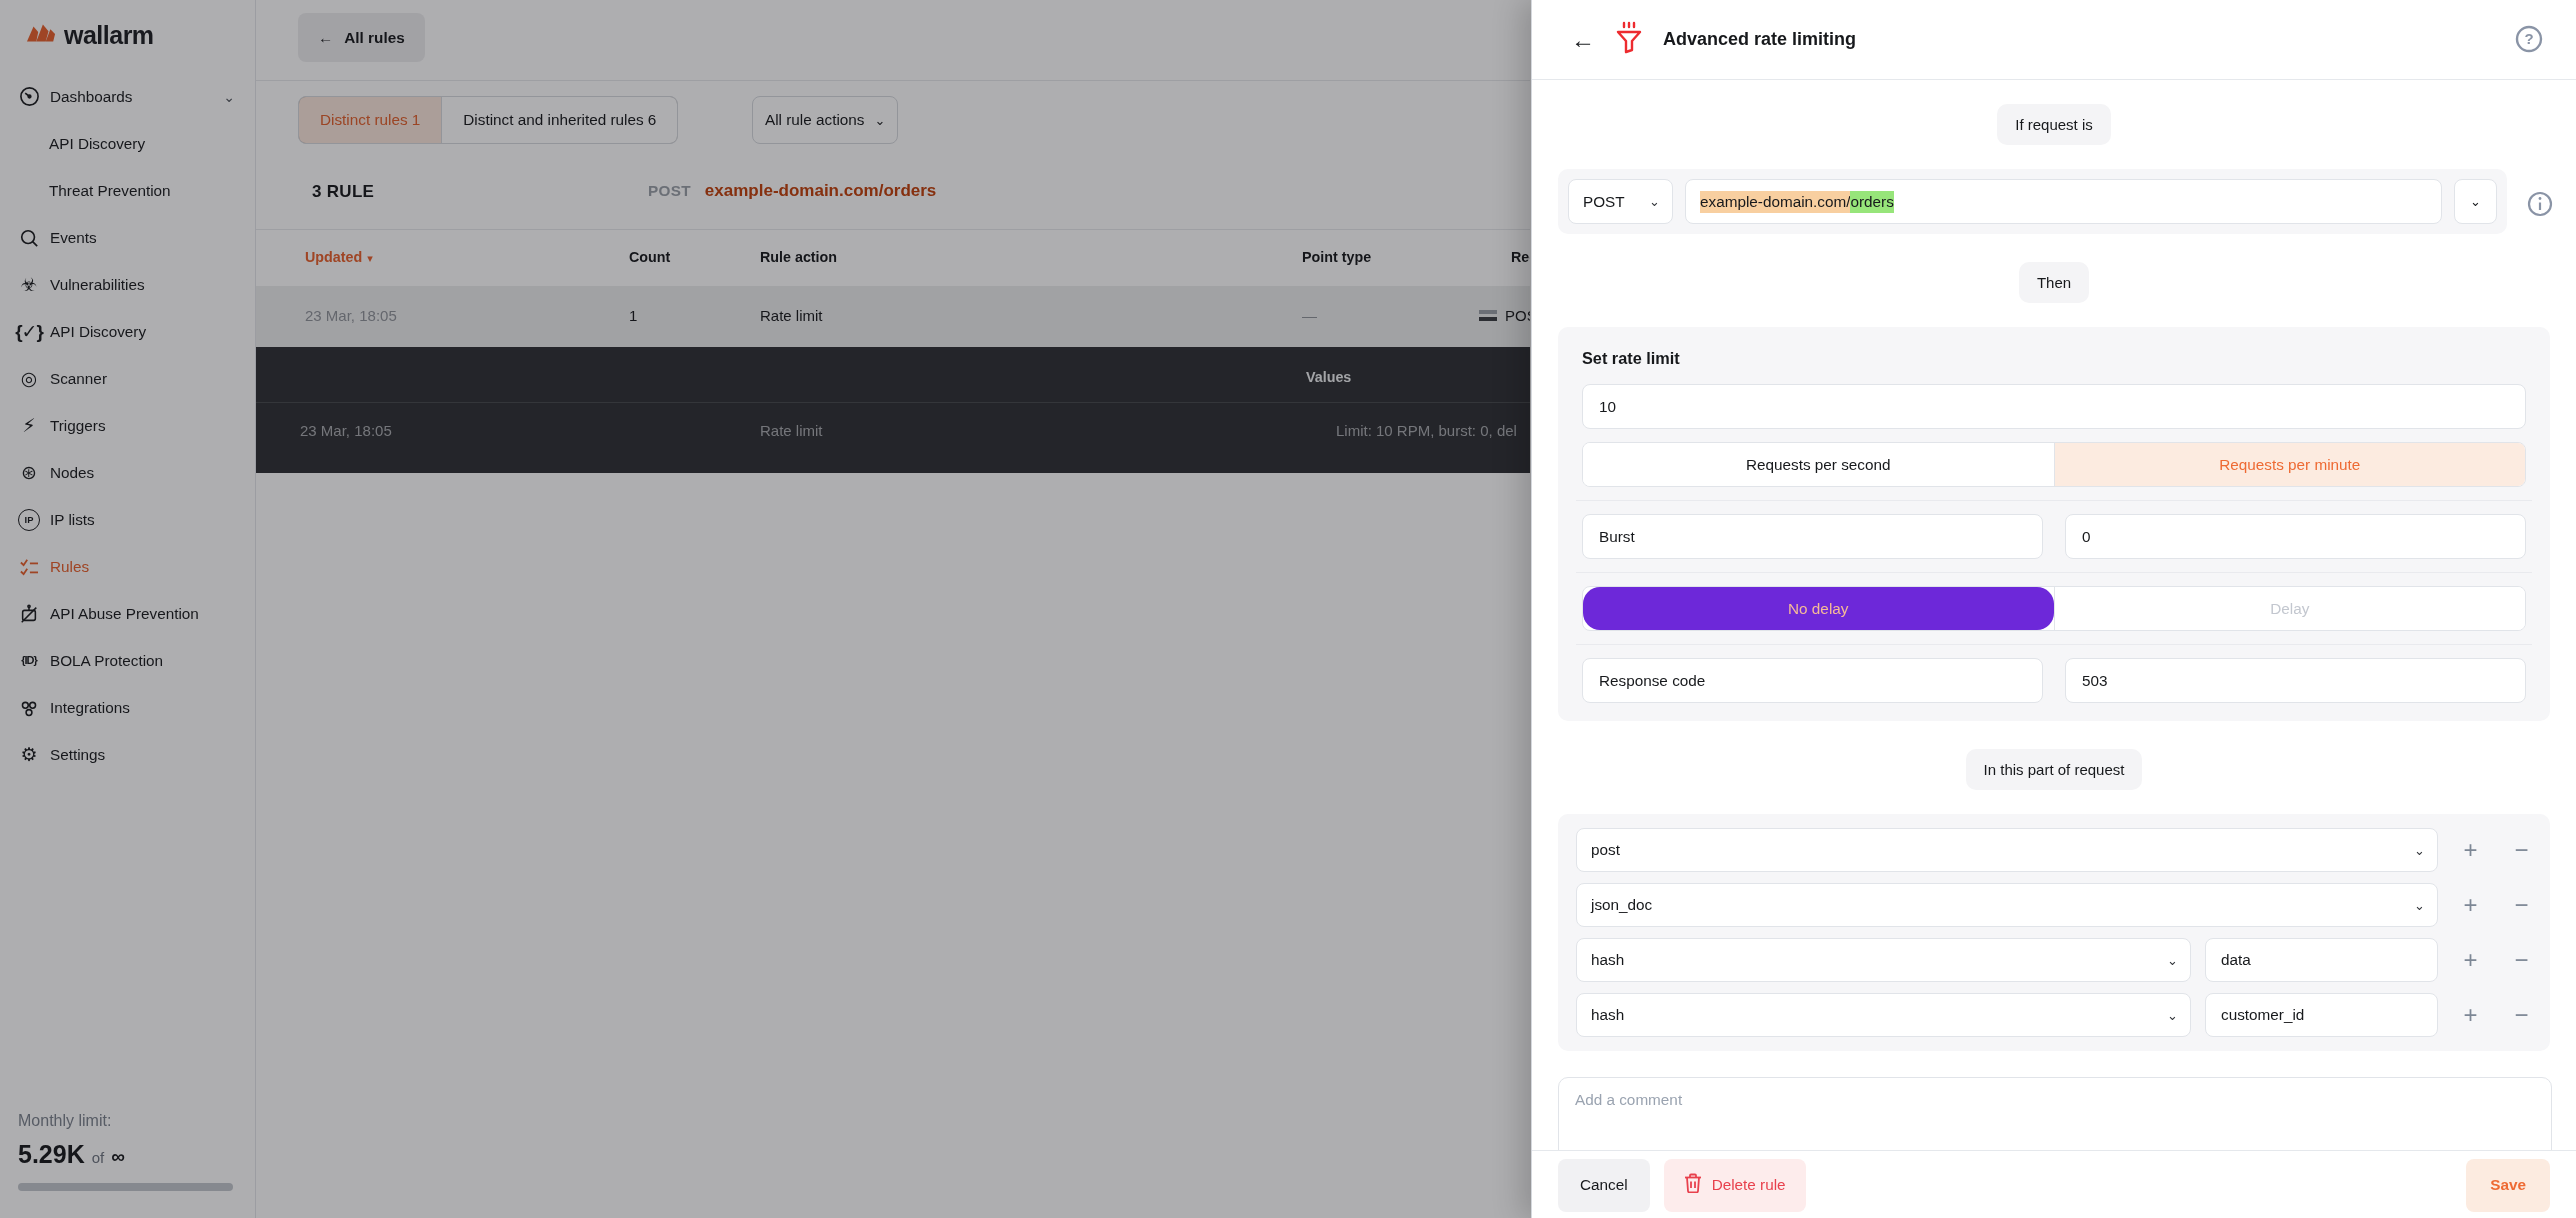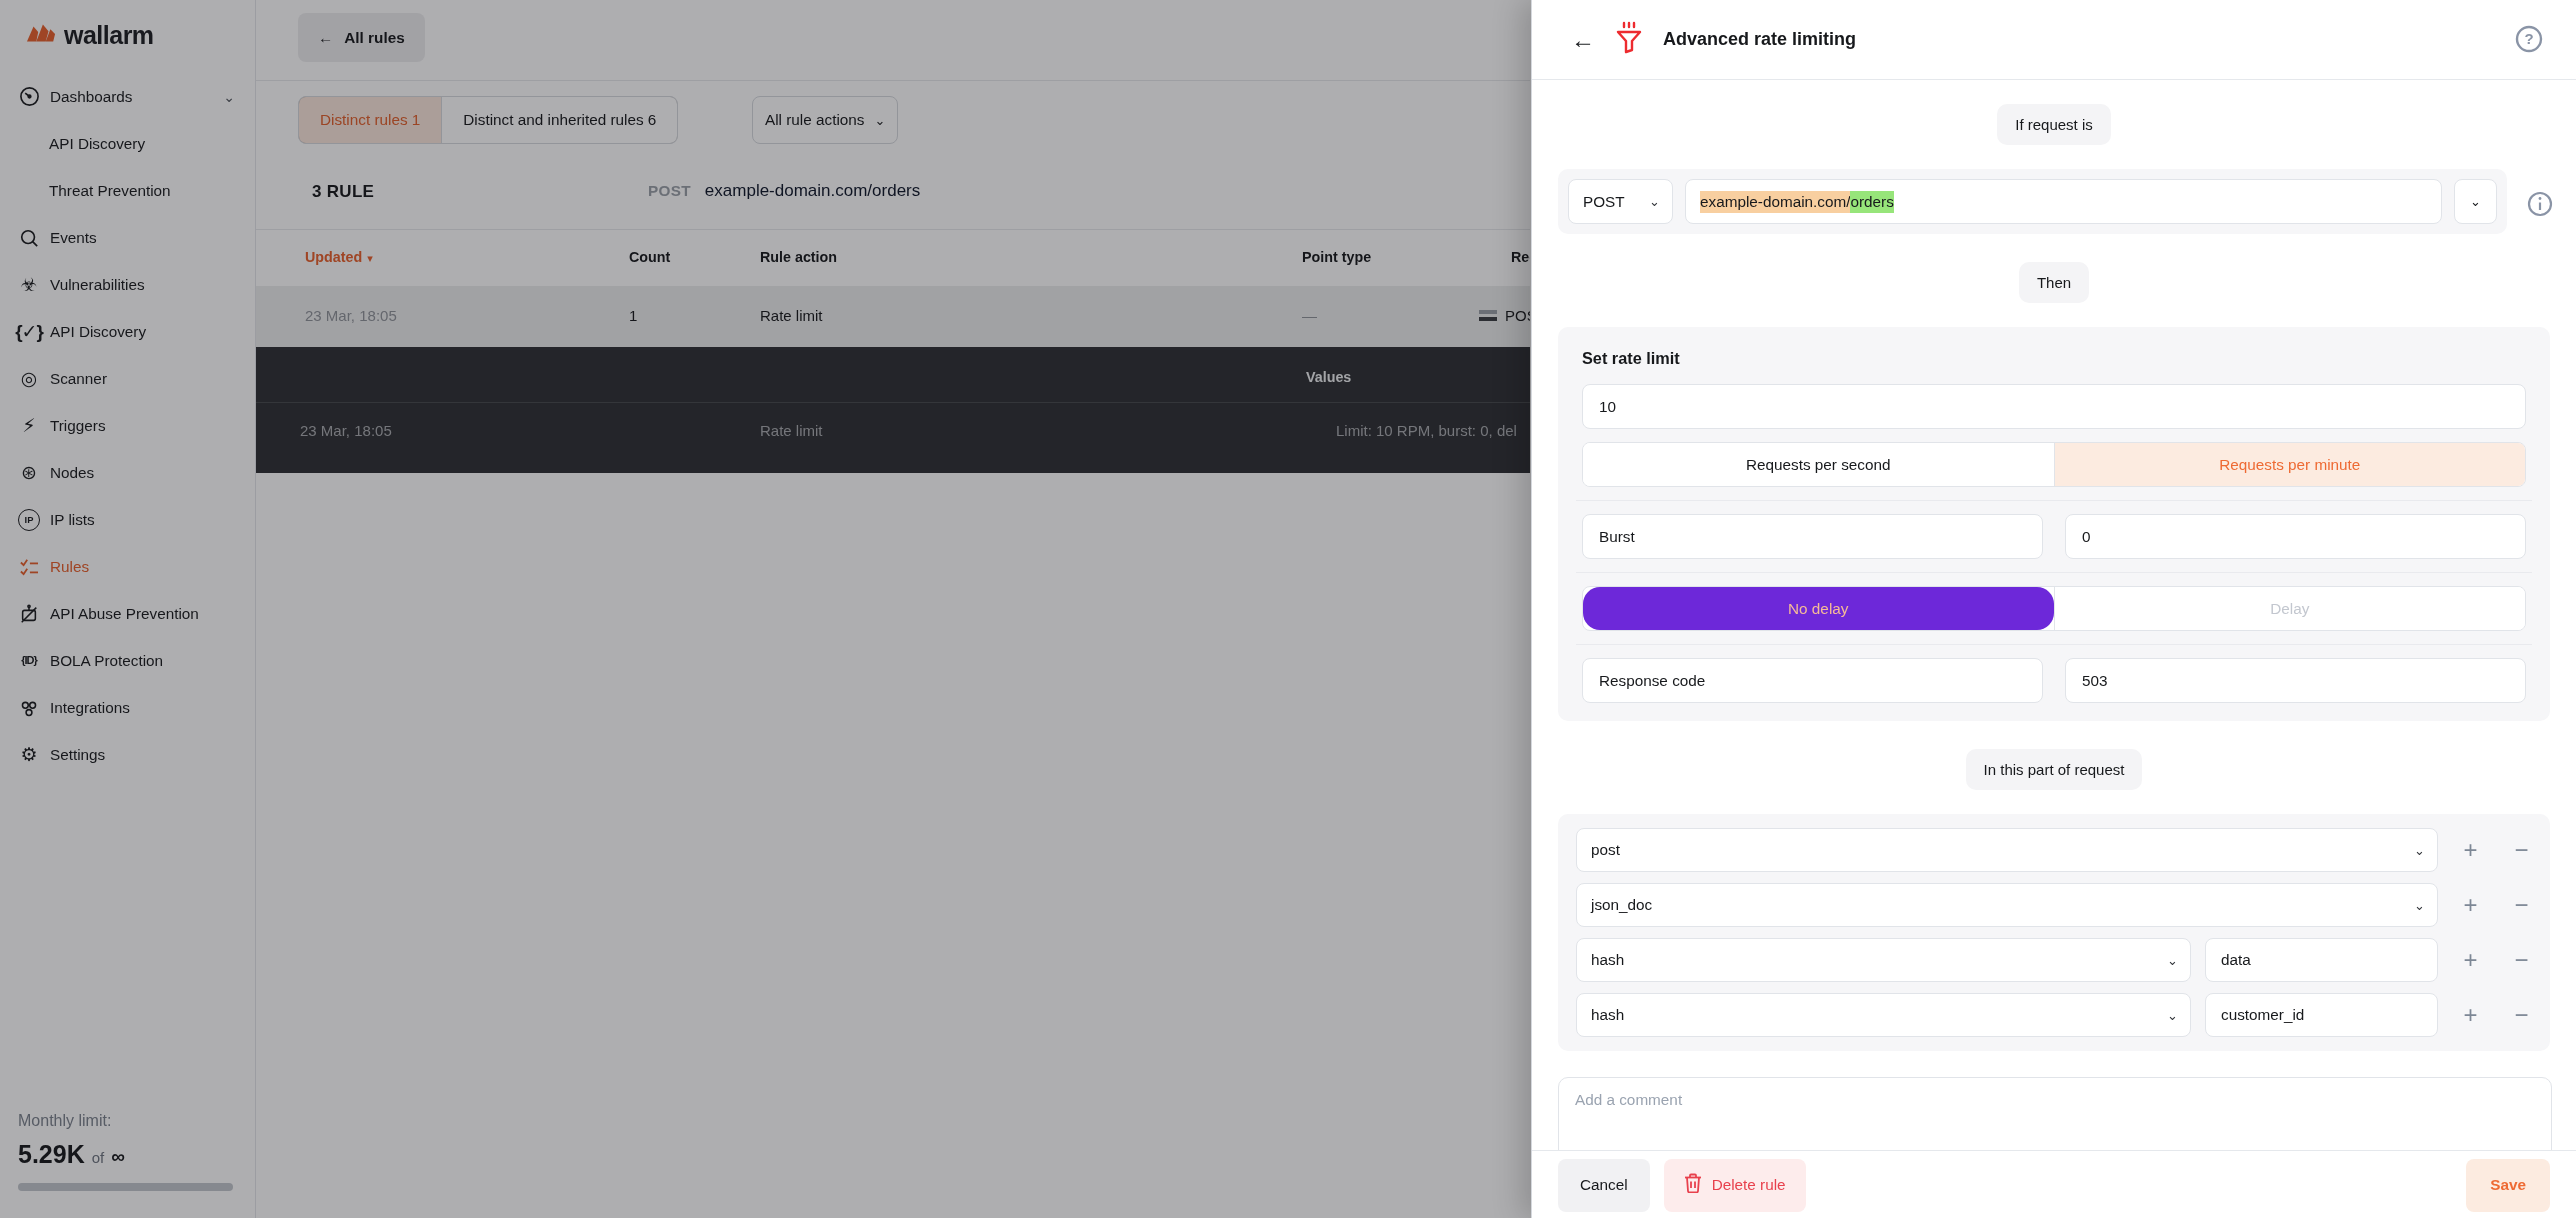--- a/index.html
+++ b/index.html
@@ -32,21 +32,21 @@
   .back-btn { position:absolute; left:42px; top:13px; height:49px; display:flex; align-items:center; gap:11px; padding:0 20px; background:#ededef; border:none; border-radius:8px; font-size:15.3px; font-weight:600; color:#17191c; cursor:pointer; }
   .hr-top { position:absolute; left:0; top:80px; width:100%; height:1px; background:#e7e9ec; }
   .seg { position:absolute; left:42px; top:96px; display:flex; height:48px; border:1px solid #d6d9de; border-radius:8px; overflow:hidden; background:#a3a3a3; }
   .seg-btn { height:100%; display:flex; align-items:center; padding:0 21px; font-size:15.3px; background:#fff; border:none; cursor:pointer; color:#17191c; }
   .seg-btn.on { background:#fbe7dc; color:#e2602c; }
   .seg-btn + .seg-btn { border-left:1px solid #d6d9de; }
   .actions-btn { position:absolute; left:496px; top:96px; height:48px; display:flex; align-items:center; gap:10px; padding:0 12px; background:#fff; border:1px solid #d6d9de; border-radius:8px; font-size:15.3px; cursor:pointer; color:#17191c; }
   .rule-count { position:absolute; left:56px; top:182px; font-size:17px; font-weight:800; letter-spacing:0.3px; }
   .endpoint { position:absolute; left:392px; top:181px; display:flex; align-items:baseline; gap:14px; }
   .ep-method { font-size:15.3px; font-weight:bold; color:#9aa0a8; letter-spacing:0.3px; }
-  .ep-url { font-size:17px; font-weight:normal; color:#0f172a; }
+  .ep-url { font-size:17px; font-weight:bold; color:#c2410c; }
   .thead { position:absolute; left:0; top:229px; width:100%; height:57px; border-top:1px solid #e7e9ec; }
   .th { position:absolute; top:19px; font-size:14.3px; font-weight:bold; color:#17191c; white-space:nowrap; }
   .th.sorted { color:#e8602c; }
   .sort-tri { font-size:11px; margin-left:5px; }
   .trow { position:absolute; left:0; top:286px; width:100%; height:61px; background:#eceded; cursor:pointer; }
   .td { position:absolute; top:21px; font-size:15px; color:#17191c; white-space:nowrap; }
   .td.dim { color:#8f939a; }
   .req-cell { display:flex; align-items:center; gap:8px; }
   .bars-ic { display:inline-flex; flex-direction:column; gap:3px; }
   .bars-ic i { display:block; width:18px; height:4px; background:#9aa0a8; }

